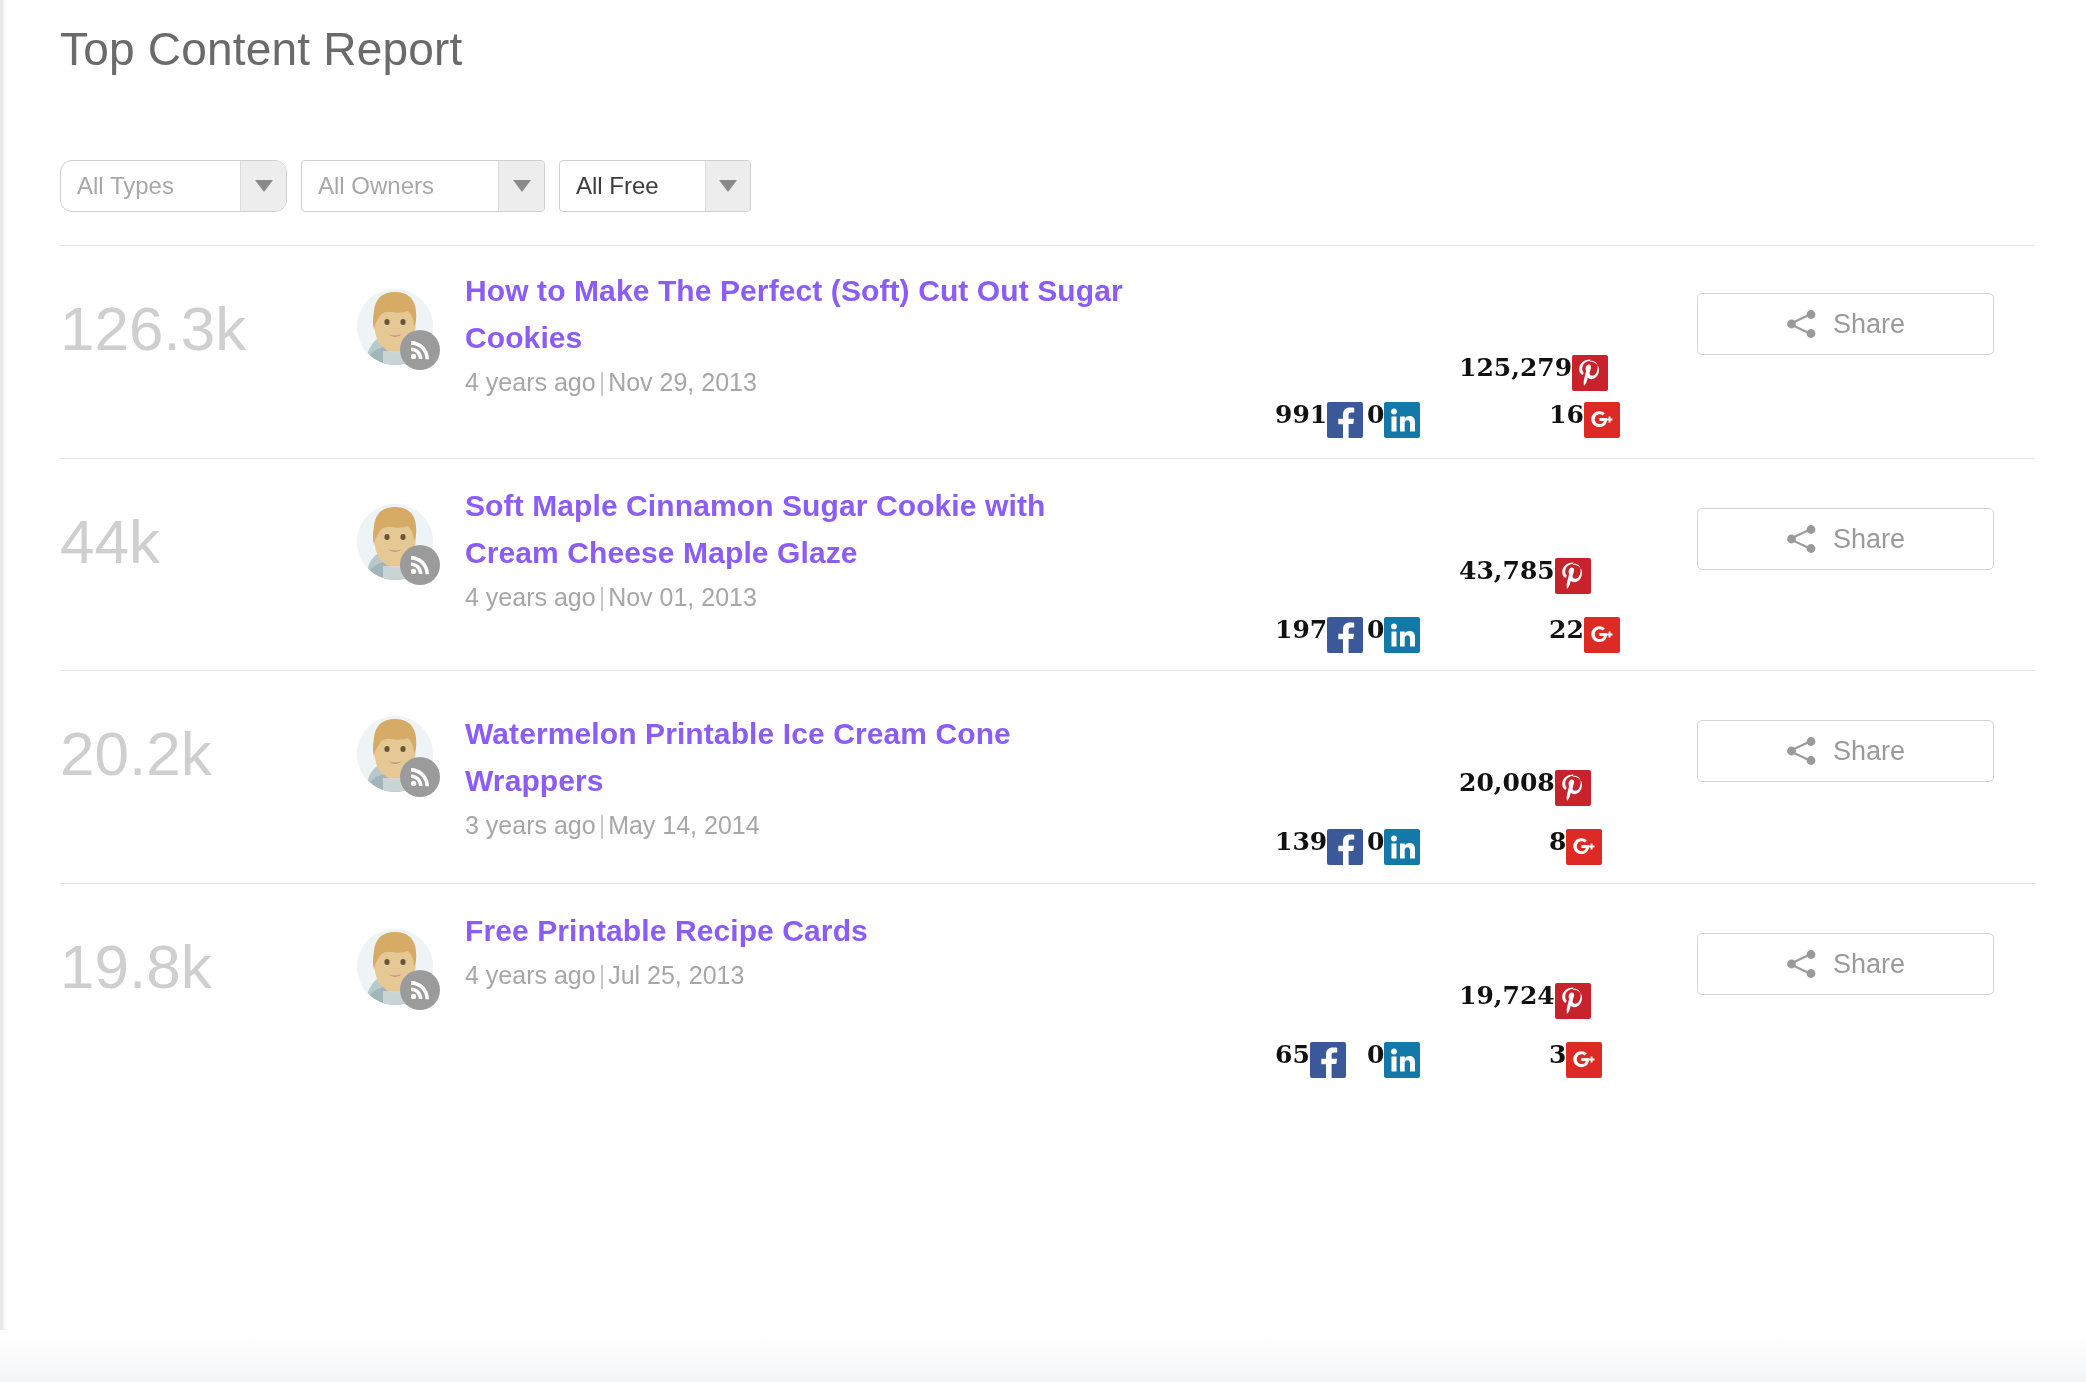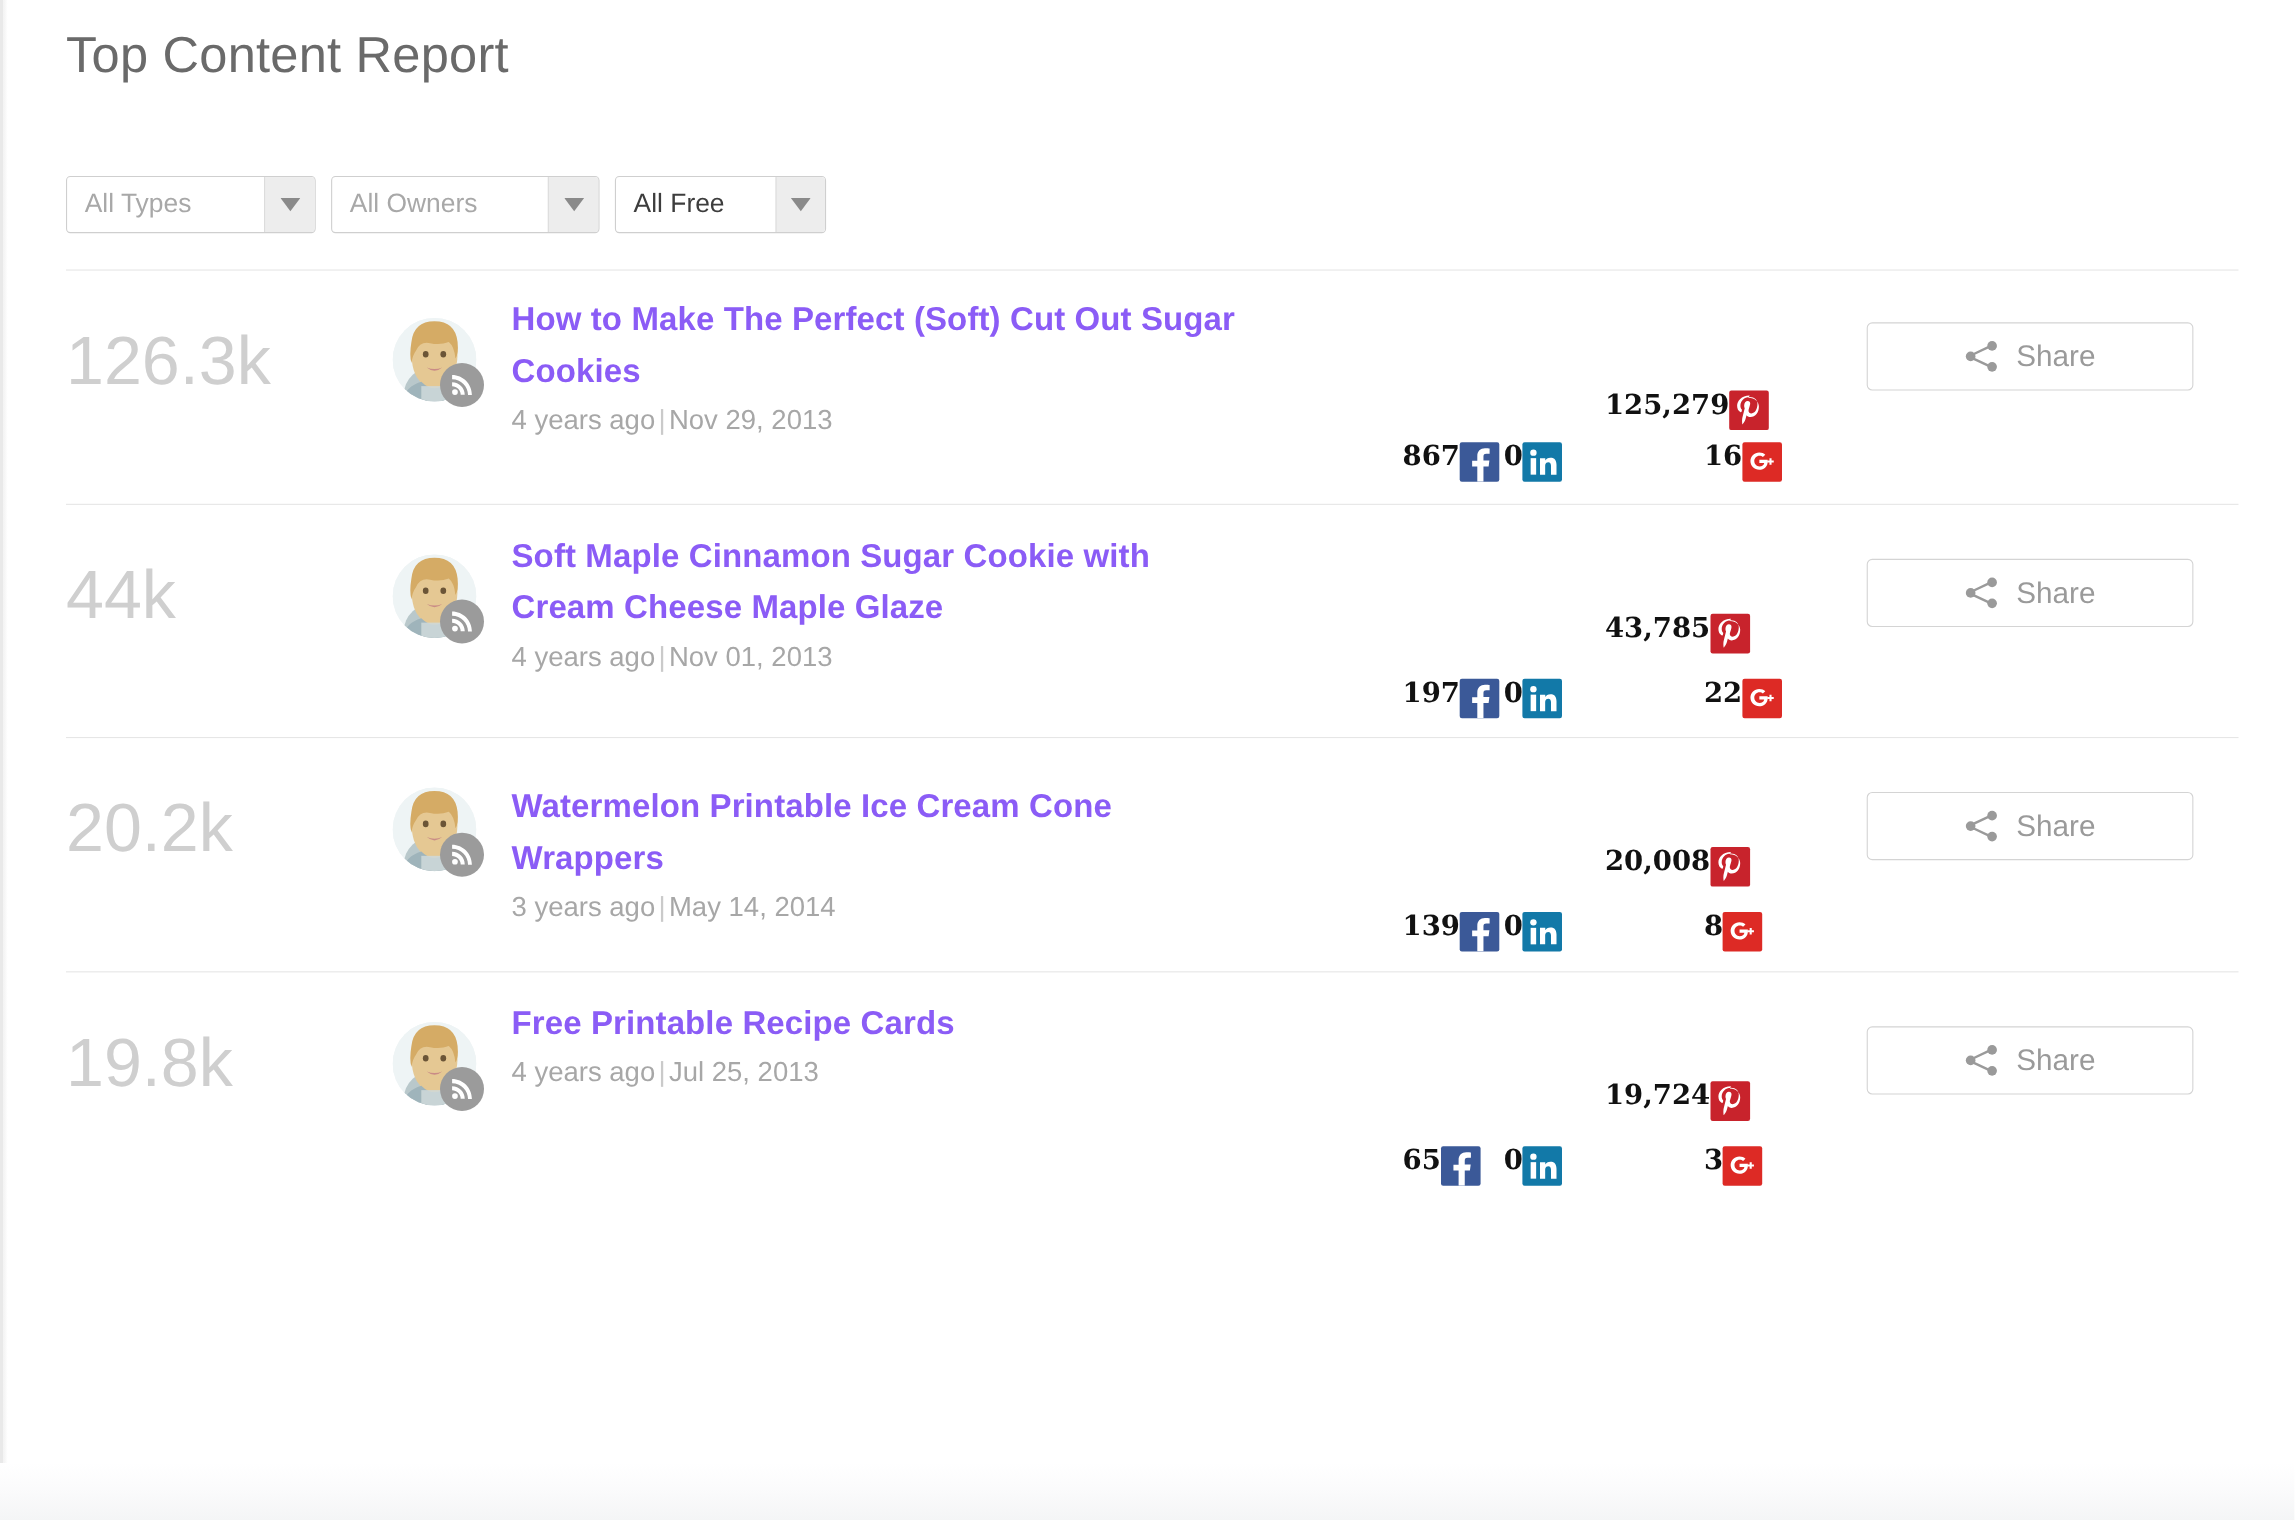--- a/index.html
+++ b/index.html
@@ -76,21 +76,21 @@
   .select-value.strong { color: #3d3d3d; }
   .select-arrow {
     width: 46px;
     border-left: 1px solid #dcdcdc;
     background: #ededed;
     display: flex;
     align-items: center;
     justify-content: center;
   }
   .select-arrow svg { display: block; }
-  .sel-w1 { width: 227px; }
+  .sel-w1 { width: 227px; border-radius: 12px; }
   .sel-w2 { width: 244px; }
   .sel-w3 { width: 192px; }
   .sel-w1 .select-value { width: 181px; }
   .sel-w2 .select-value { width: 198px; }
   .sel-w3 .select-value { width: 146px; }
 
   
   .rows { position: absolute; left: 0; top: 0; width: 2086px; }
 
   .content-row {
@@ -313,21 +313,21 @@
                 <path fill="#ffffff" d="M3 3v3.7c8 0 14.5 6.5 14.5 14.5H21C21 11.1 12.9 3 3 3z"></path>
               </svg>
             </div>
           </div>
           <div class="row-text" style="top: 21px;">
             <a class="row-title" style="display: block; text-decoration: none;">How to Make The Perfect (Soft) Cut Out Sugar Cookies</a>
             <div class="row-date"><span>4 years ago</span><span class="sep">|</span><span>Nov 29, 2013</span></div>
           </div>
           <div class="social" style="top: 22px;">
             <div class="social-col c0">
-              <div class="social-count">867</div>
+              <div class="social-count">991</div>
               <div class="social-icon ic-facebook">
                 <svg width="36" height="36" viewBox="0 0 36 36">
                   <path fill="#ffffff" d="M21.6 36V22.1h4.7l0.7-5.4h-5.4v-3.5c0-1.6 0.4-2.6 2.7-2.6h2.9V5.8c-0.5-0.1-2.2-0.2-4.2-0.2-4.2 0-7 2.5-7 7.2v4h-4.7v5.4h4.7V36z"></path>
                 </svg>
               </div>
             </div>
             <div class="social-col c1">
               <div class="social-count">0</div>
               <div class="social-icon ic-linkedin">
                 <svg width="36" height="36" viewBox="0 0 36 36">

